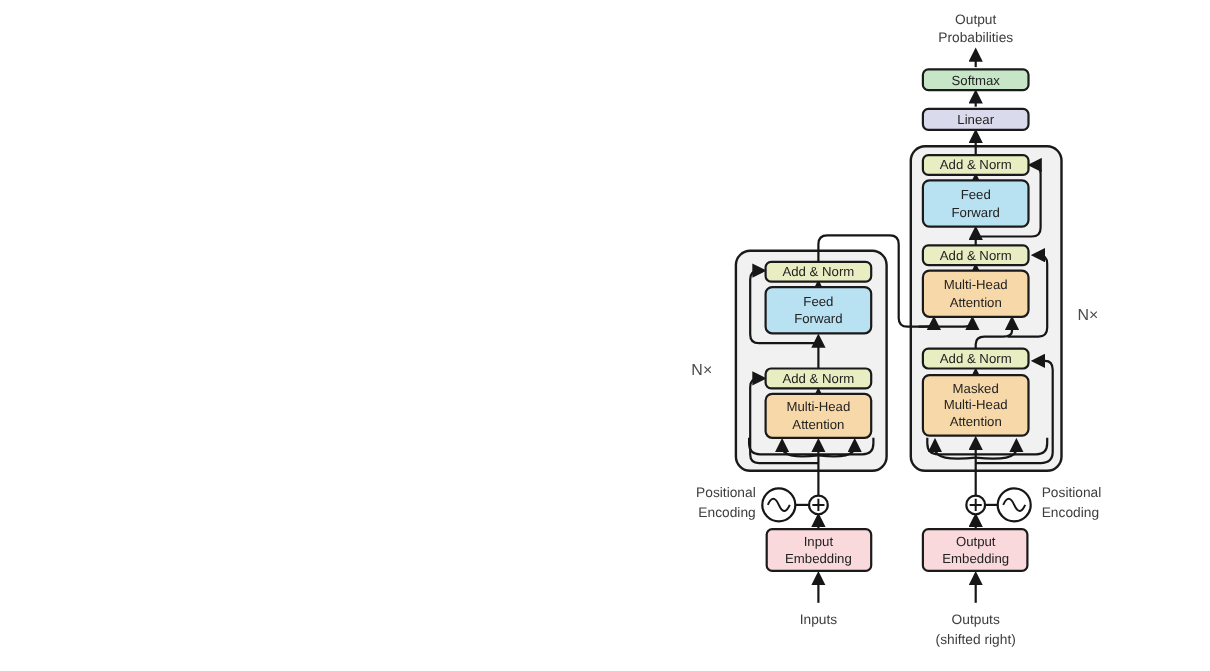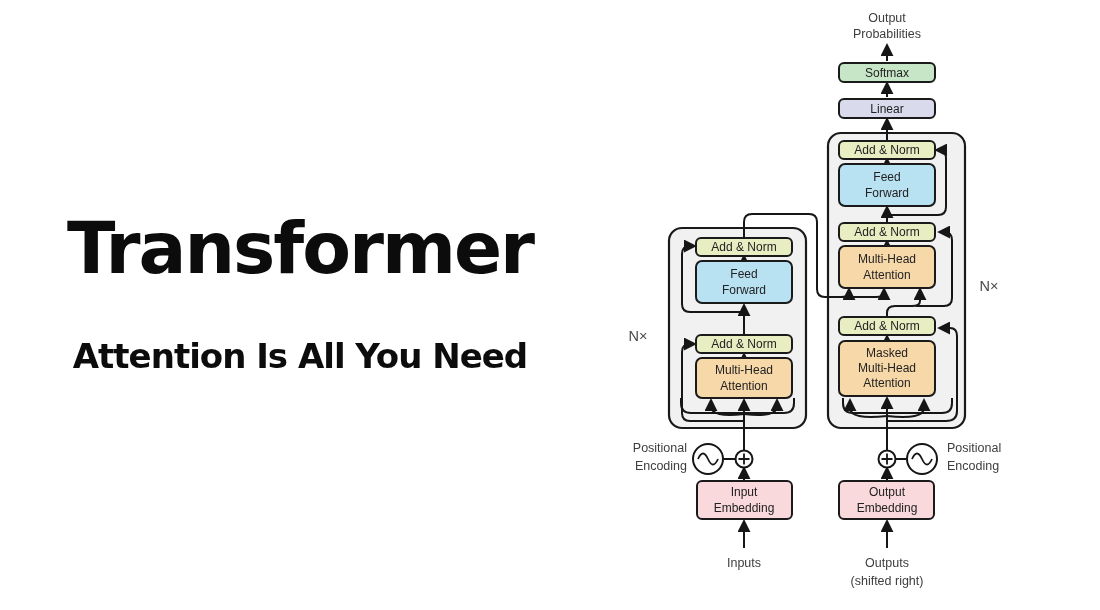--- a/index.html
+++ b/index.html
@@ -22,22 +22,20 @@
   .lbl{font-size:12.5px;fill:#3d3d3d;text-anchor:middle;}
   .lbl-l{font-size:12.5px;fill:#3d3d3d;text-anchor:end;}
   .lbl-r{font-size:12.5px;fill:#3d3d3d;text-anchor:start;}
   .nx{font-size:14.5px;fill:#4a4a4a;text-anchor:middle;}
 </style>
 </head>
 <body>
 
 <div class="page">
 
-  <h1 class="main-title">Transformer</h1>
-  <h2 class="subtitle">Attention Is All You Need</h2>
 
   <svg class="diagram" width="1100" height="610" viewBox="0 0 1100 610">
     <defs>
       <marker id="ah" viewBox="0 0 10 10" refX="7" refY="5" markerWidth="6.5" markerHeight="6.5" orient="auto">
         <path d="M0,0 L10,5 L0,10 z" fill="#161616"></path>
       </marker>
     </defs>
 
     <rect class="cont" x="669" y="228" width="137" height="200" rx="13" fill="#f1f1f2"></rect>
     <path class="ln" d="M681,398 V403 Q681,413 691,413 H784 Q794,413 794,403 V398"></path>

